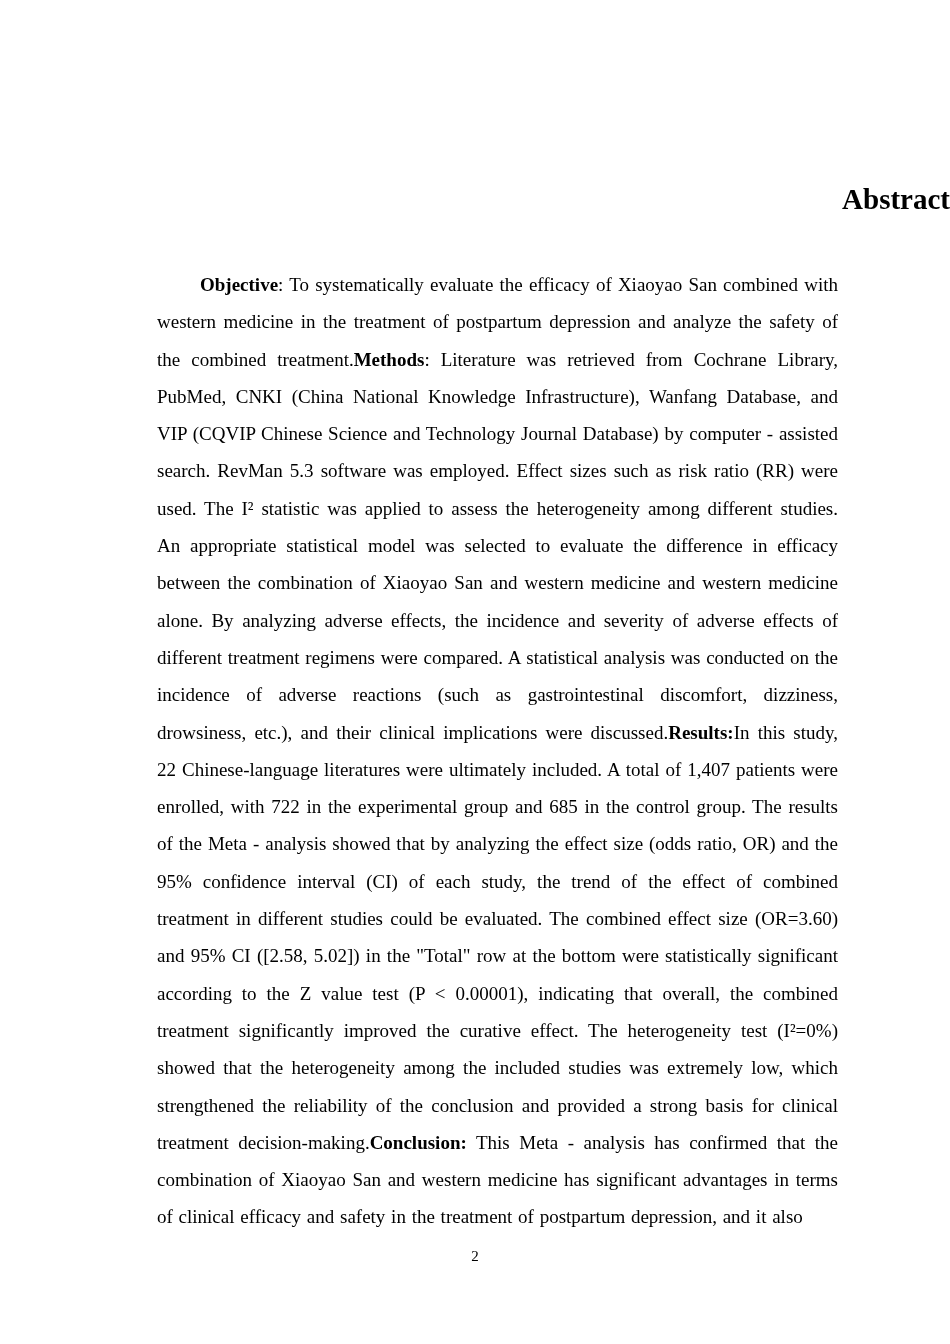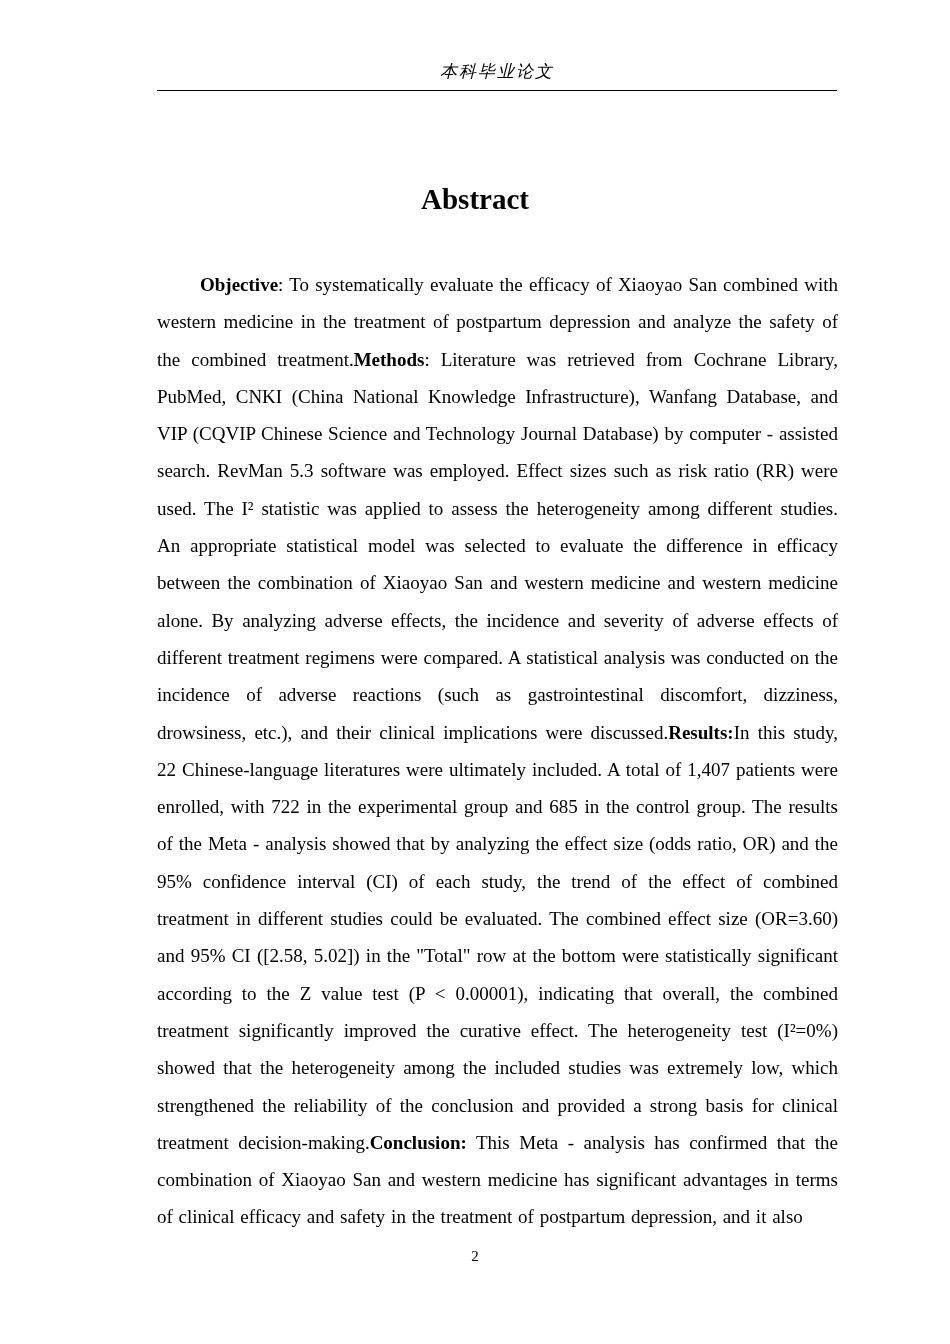--- a/index.html
+++ b/index.html
@@ -29,21 +29,21 @@
     font-size: 17px;
     font-style: italic;
     letter-spacing: 2px;
   }
 
   .doc-title {
     position: absolute;
     top: 183px;
     left: 0;
     width: 100%;
-    text-align: center;
+    text-align: right;
     font-size: 29px;
     font-weight: bold;
     font-family: "Liberation Serif", "DejaVu Serif", serif;
   }
 
   .body-text {
     position: absolute;
     top: 266px;
     left: 157px;
     width: 681px;
@@ -64,23 +64,20 @@
     width: 100%;
     text-align: center;
     font-size: 15px;
   }
 </style>
 </head>
 <body>
 
 <div class="page">
 
-  <div class="header">
-    <div class="header-text">本科毕业论文</div>
-  </div>
 
   <h1 class="doc-title">Abstract</h1>
 
   <p class="body-text"><span class="bold">Objective</span><span>: To systematically evaluate the efficacy of Xiaoyao San combined with western medicine in the treatment of postpartum depression and analyze the safety of the combined treatment.</span><span class="bold">Methods</span><span>: Literature was retrieved from Cochrane Library, PubMed, CNKI (China National Knowledge Infrastructure), Wanfang Database, and VIP (CQVIP Chinese Science and Technology Journal Database) by computer - assisted search. RevMan 5.3 software was employed. Effect sizes such as risk ratio (RR) were used. The I² statistic was applied to assess the heterogeneity among different studies. An appropriate statistical model was selected to evaluate the difference in efficacy between the combination of Xiaoyao San and western medicine and western medicine alone. By analyzing adverse effects, the incidence and severity of adverse effects of different treatment regimens were compared. A statistical analysis was conducted on the incidence of adverse reactions (such as gastrointestinal discomfort, dizziness, drowsiness, etc.), and their clinical implications were discussed.</span><span class="bold">Results:</span><span>In this study, 22 Chinese-language literatures were ultimately included. A total of 1,407 patients were enrolled, with 722 in the experimental group and 685 in the control group. The results of the Meta - analysis showed that by analyzing the effect size (odds ratio, OR) and the 95% confidence interval (CI) of each study, the trend of the effect of combined treatment in different studies could be evaluated. The combined effect size (OR=3.60) and 95% CI ([2.58, 5.02]) in the "Total" row at the bottom were statistically significant according to the Z value test (P &lt; 0.00001), indicating that overall, the combined treatment significantly improved the curative effect. The heterogeneity test (I²=0%) showed that the heterogeneity among the included studies was extremely low, which strengthened the reliability of the conclusion and provided a strong basis for clinical treatment decision-making.</span><span class="bold">Conclusion:</span><span> This Meta - analysis has confirmed that the combination of Xiaoyao San and western medicine has significant advantages in terms of clinical efficacy and safety in the treatment of postpartum depression, and it also</span></p>
 
   <div class="footer">
     <span>2</span>
   </div>
 
 </div>

